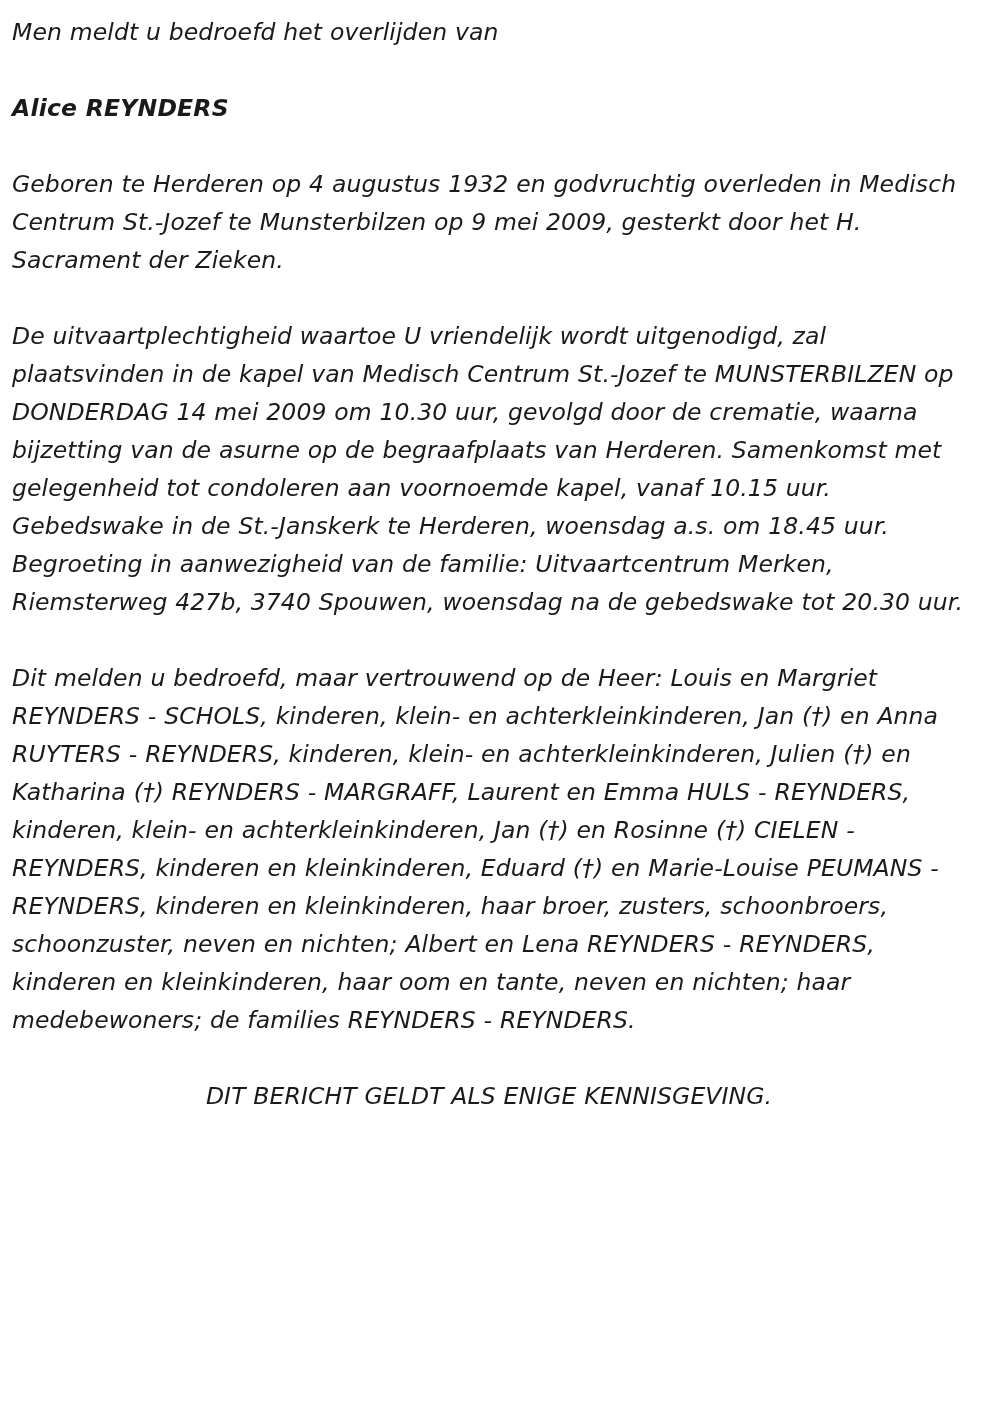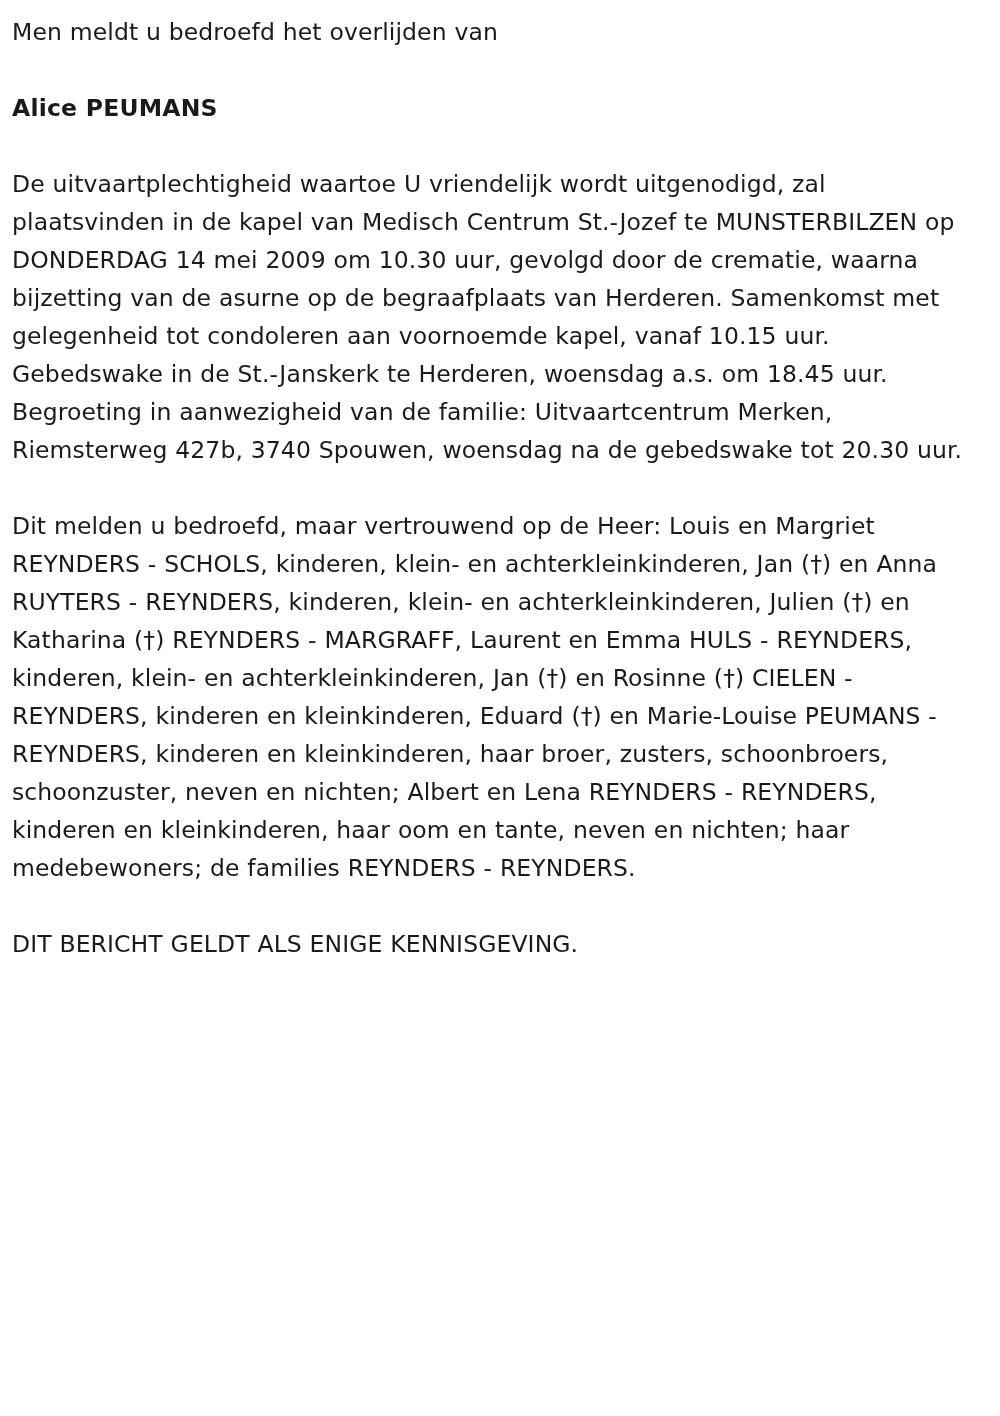--- a/index.html
+++ b/index.html
@@ -13,50 +13,53 @@
     height: 1416px;
     font-family: "DejaVu Sans", "Liberation Sans", sans-serif;
     color: #1a1a1a;
     -webkit-font-smoothing: antialiased;
   }
   .notice {
     box-sizing: border-box;
     width: 980px;
     min-height: 1416px;
     padding: 13px 14px 0 12px;
+    font-style: italic;
   }
   .para {
     font-size: 23.5px;
     line-height: 38px;
     font-weight: 400;
     margin: 0 0 38px 0;
     text-align: left;
     letter-spacing: 0.1px;
     max-width: 966px;
     white-space: pre-wrap;
     word-spacing: 0.2px;
   }
   .para.name {
     font-weight: 700;
     letter-spacing: 0.2px;
   }
   .para.last {
     margin-bottom: 0;
+    text-align: center;
   }
 </style>
 </head>
 <body>
 
 <div class="notice">
 
   <p class="para">Men meldt u bedroefd het overlijden van</p>
 
-  <p class="para name">Alice PEUMANS</p>
+  <p class="para name">Alice REYNDERS</p>
 
 
+  <p class="para">Geboren te Herderen op 4 augustus 1932 en godvruchtig overleden in Medisch Centrum St.-Jozef te Munsterbilzen op 9 mei 2009, gesterkt door het H. Sacrament der Zieken.</p>
 
   <p class="para">De uitvaartplechtigheid waartoe U vriendelijk wordt uitgenodigd, zal plaatsvinden in de kapel van Medisch Centrum St.-Jozef te MUNSTERBILZEN op DONDERDAG 14 mei 2009 om 10.30 uur, gevolgd door de crematie, waarna bijzetting van de asurne op de begraafplaats van Herderen. Samenkomst met gelegenheid tot condoleren aan voornoemde kapel, vanaf 10.15 uur. Gebedswake in de St.-Janskerk te Herderen, woensdag a.s. om 18.45 uur. Begroeting in aanwezigheid van de familie: Uitvaartcentrum Merken, Riemsterweg 427b, 3740 Spouwen, woensdag na de gebedswake tot 20.30 uur.</p>
 
   <p class="para">Dit melden u bedroefd, maar vertrouwend op de Heer: Louis en Margriet REYNDERS - SCHOLS, kinderen, klein- en achterkleinkinderen, Jan (†) en Anna RUYTERS - REYNDERS, kinderen, klein- en achterkleinkinderen, Julien (†) en Katharina (†) REYNDERS - MARGRAFF, Laurent en Emma HULS - REYNDERS, kinderen, klein- en achterkleinkinderen, Jan (†) en Rosinne (†) CIELEN - REYNDERS, kinderen en kleinkinderen, Eduard (†) en Marie-Louise PEUMANS - REYNDERS, kinderen en kleinkinderen, haar broer, zusters, schoonbroers, schoonzuster, neven en nichten; Albert en Lena REYNDERS - REYNDERS, kinderen en kleinkinderen, haar oom en tante, neven en nichten; haar medebewoners; de families REYNDERS - REYNDERS.</p>
 
 
   <p class="para last">DIT BERICHT GELDT ALS ENIGE KENNISGEVING.</p>
 
 </div>
 

